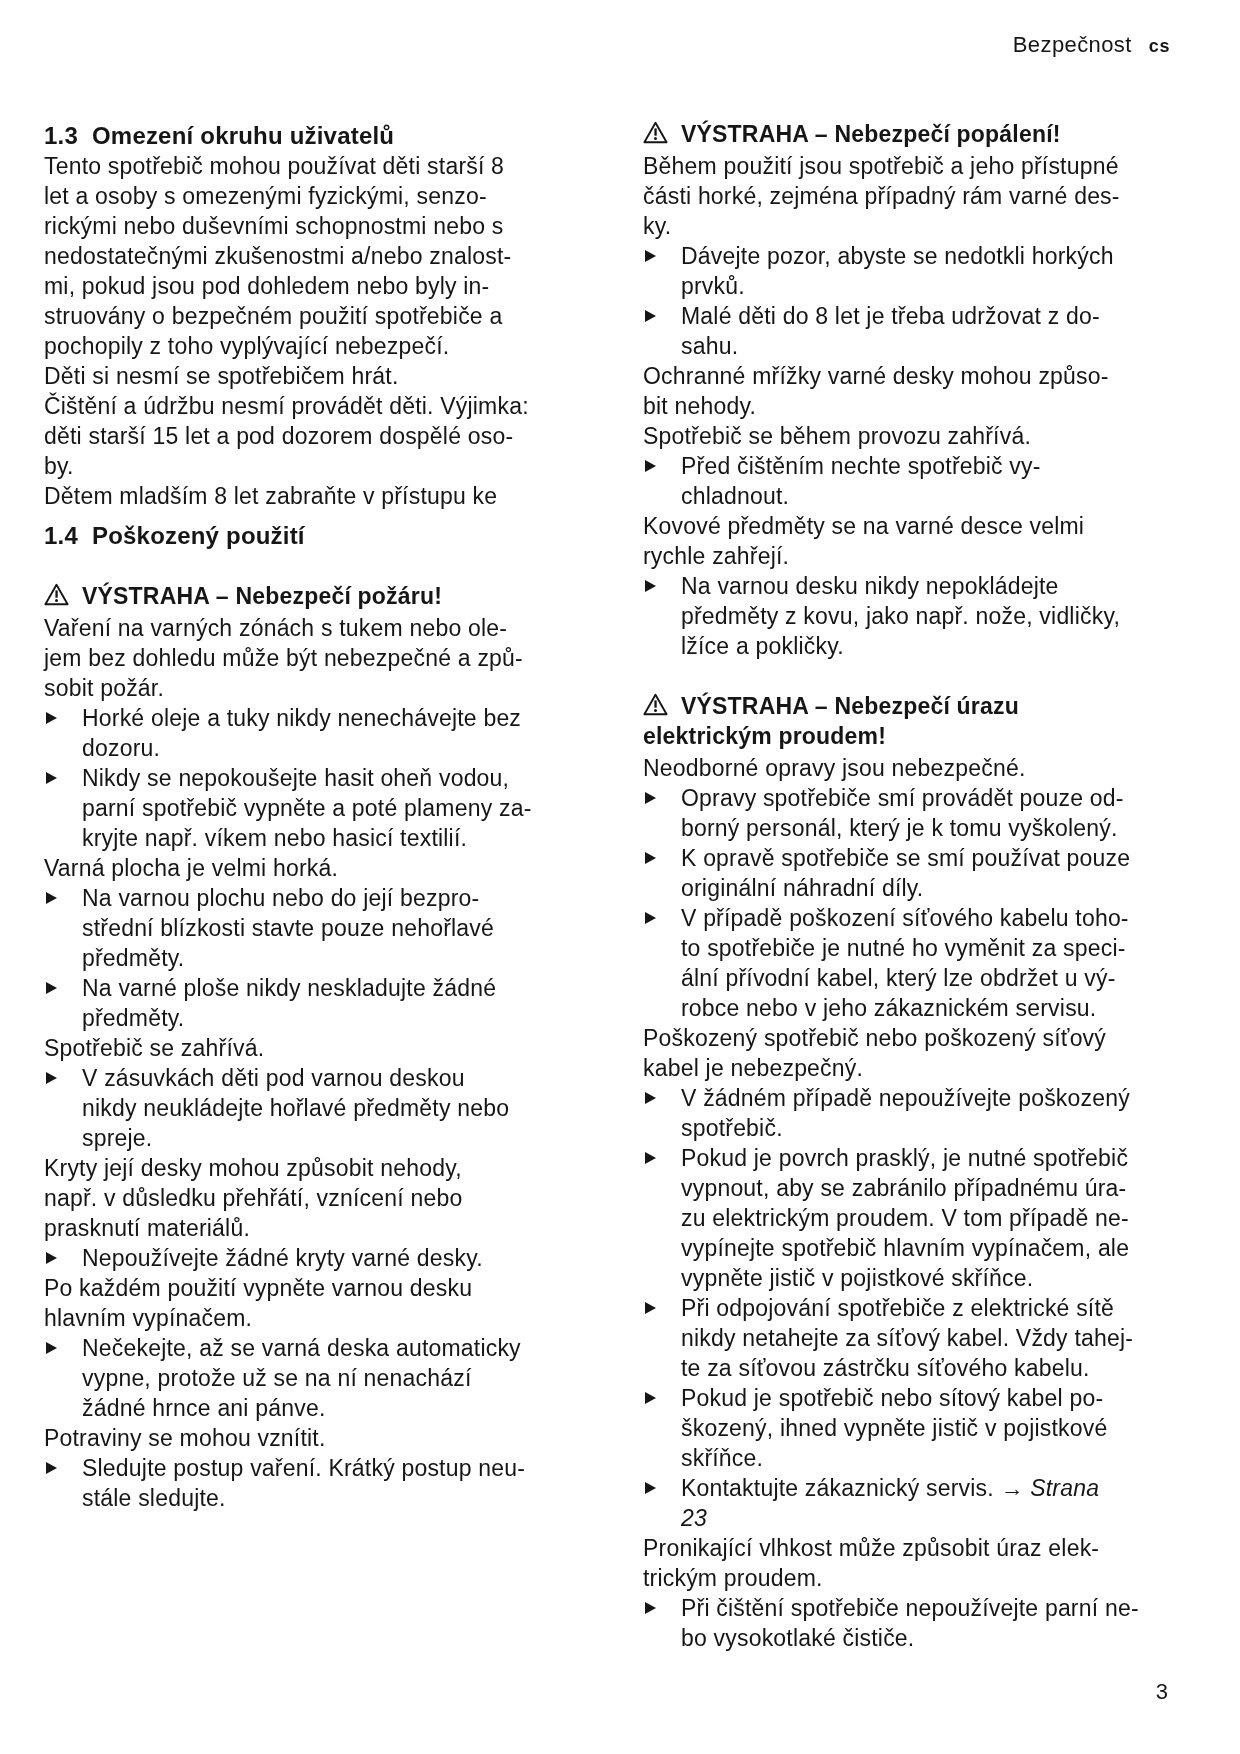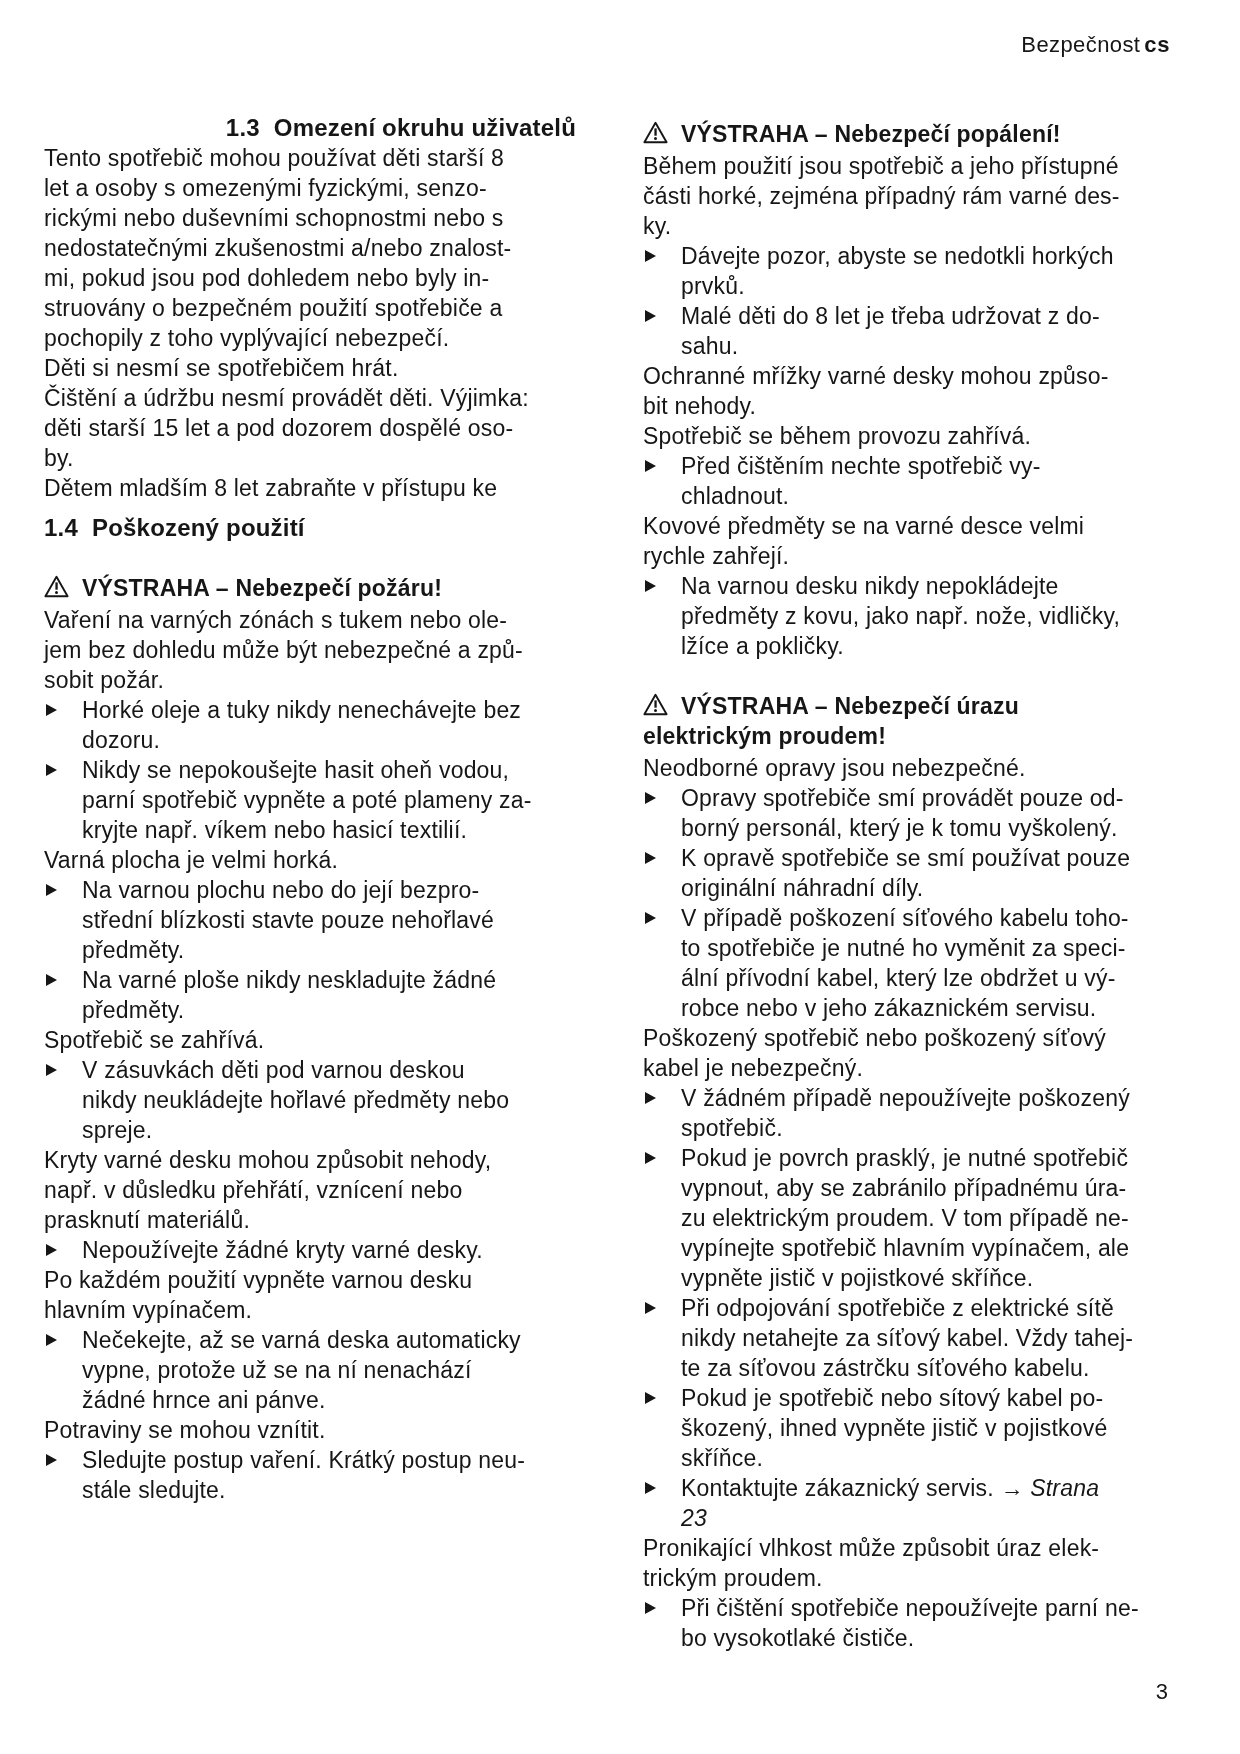--- a/index.html
+++ b/index.html
@@ -11,32 +11,32 @@
   }
   .page {
     position:absolute; left:0; top:0; width:1240px; height:1754px;
     background:#ffffff; overflow:hidden;
   }
   .running-header {
     position:absolute; top:31px; right:70px;
     font-size:22px; line-height:28px; white-space:nowrap;
   }
   .running-header .sec { letter-spacing:0.4px; }
-  .running-header .lang { font-weight:700; margin-left:4px; font-size:22px; letter-spacing:0.6px; }
+  .running-header .lang { font-weight:700; margin-left:17px; font-size:18px; letter-spacing:0.6px; }
 
   .col {
     position:absolute; top:105px; width:532px;
     font-size:23px; line-height:30px; letter-spacing:0.2px;
   }
   .col-left  { left:44px; }
   .col-right { left:643px; }
 
   .h2 { font-weight:700; font-size:24px; margin-top:10px; letter-spacing:0.2px; }
   .h2 .num { margin-right:14px; }
-  .col > .h2:first-child { margin-top:8px;text-align:right; }
+  .col > .h2:first-child { margin-top:16px; }
 
   .warn { font-weight:700; margin-top:30px; margin-bottom:2px; }
   .warn .warn-icon { display:inline-block; width:38px; }
   .warn .warn-icon svg { vertical-align:-2px; }
   .col > .warn:first-child { margin-top:14px; }
 
   .para {}
   .line { min-height:30px; white-space:nowrap; }
 
   .bullet { position:relative; padding-left:38px; }
@@ -130,21 +130,21 @@
       </div>
       <div class="bullet">
         <span class="marker"></span>
         <div class="bullet-body">
           <div class="line">V zásuvkách děti pod varnou deskou</div>
           <div class="line">nikdy neukládejte hořlavé předměty nebo</div>
           <div class="line">spreje.</div>
         </div>
       </div>
       <div class="para">
-        <div class="line">Kryty varné desku mohou způsobit nehody,</div>
+        <div class="line">Kryty její desky mohou způsobit nehody,</div>
         <div class="line">např. v důsledku přehřátí, vznícení nebo</div>
         <div class="line">prasknutí materiálů.</div>
       </div>
       <div class="bullet">
         <span class="marker"></span>
         <div class="bullet-body">
           <div class="line">Nepoužívejte žádné kryty varné desky.</div>
         </div>
       </div>
       <div class="para">

